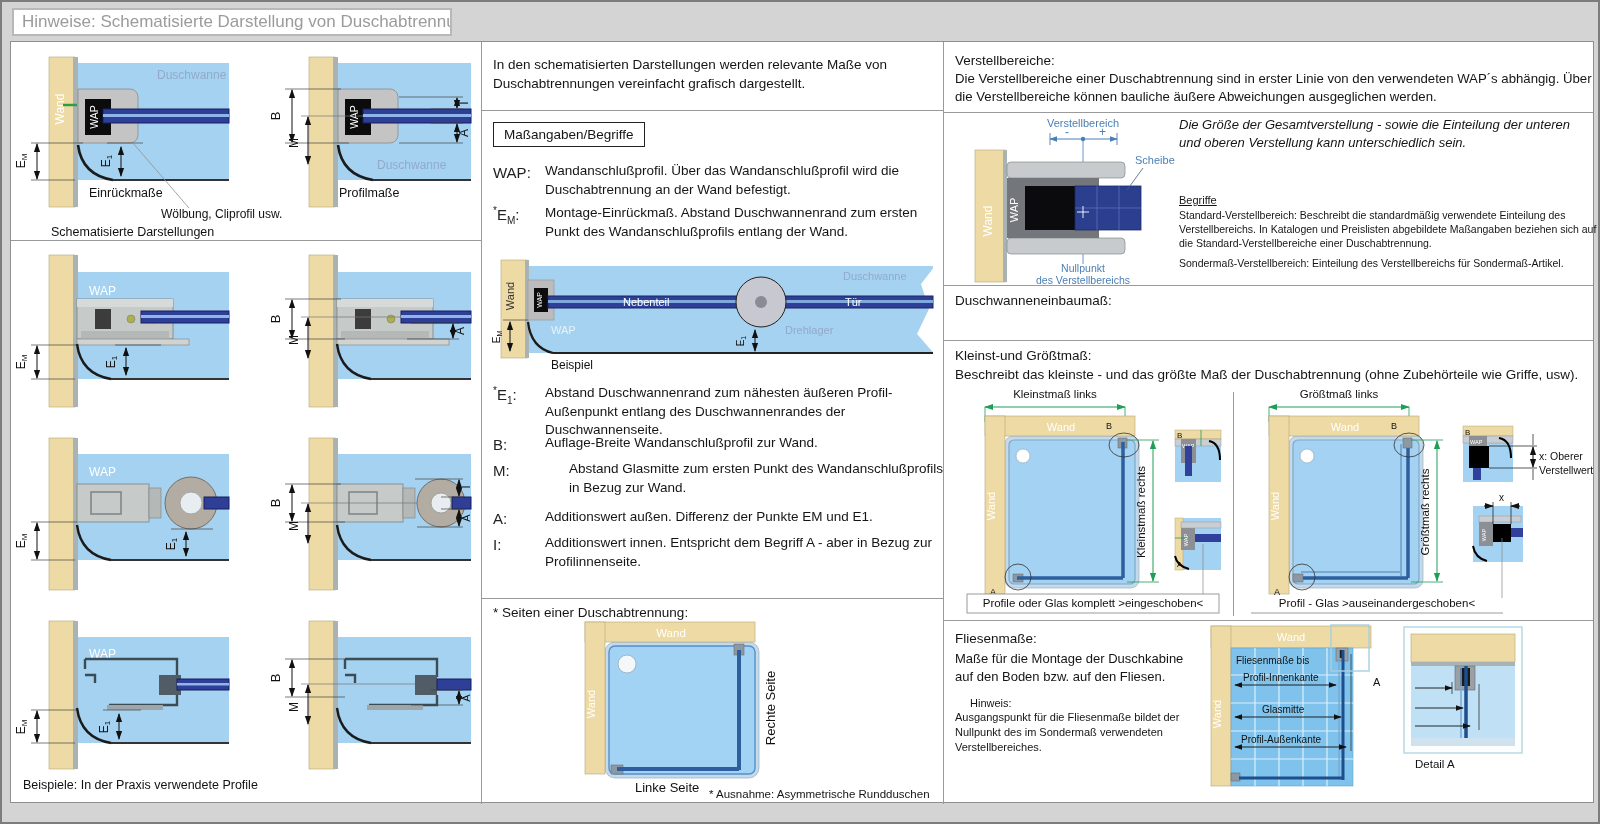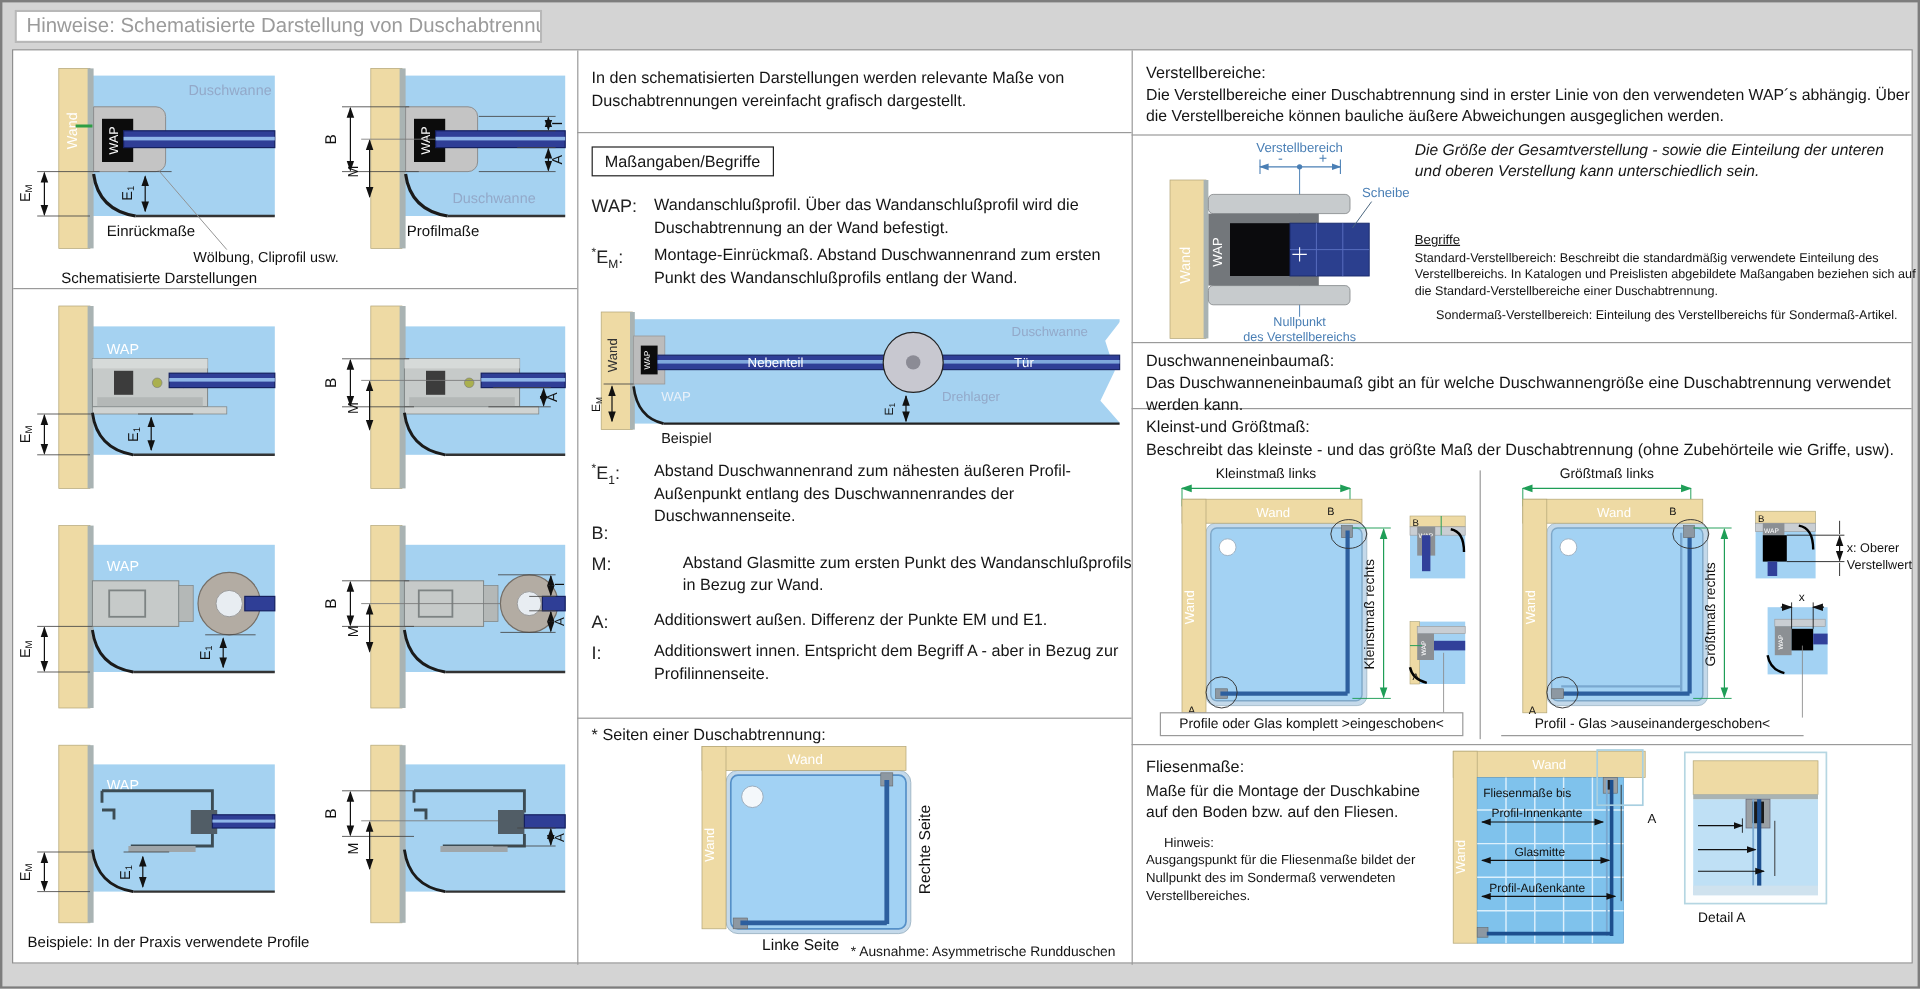--- a/index.html
+++ b/index.html
@@ -301,20 +301,21 @@
       <text transform="rotate(-90 251 87)" x="251" y="87" text-anchor="middle" fill="#111" font-size="10"><tspan>E</tspan><tspan font-size="7" dy="2">1</tspan></text>
       <text x="58" y="115" font-size="12" fill="#111">Beispiel</text>
     </svg>
 
     <div class="defrow" style="left:482px;top:342px;width:452px;">
       <span class="defterm"><span class="star">*</span><span>E</span><sub class="defsub">1</sub><span>:</span></span>
       <span style="width:400px;">Abstand Duschwannenrand zum nähesten äußeren Profil-Außenpunkt entlang des Duschwannenrandes der Duschwannenseite.</span>
     </div>
     <div class="defrow" style="left:482px;top:392px;width:452px;">
       <span class="defterm"><span class="star"></span><span>B</span><sub class="defsub"></sub><span>:</span></span>
+      <span style="width:400px;">Auflage-Breite Wandanschlußprofil zur Wand.</span>
     </div>
     <div class="defrow" style="left:482px;top:418px;width:452px;">
       <span class="defterm"><span class="star"></span><span>M</span><sub class="defsub"></sub><span>:</span></span>
       <span style="width:400px;margin-left:24px;">Abstand Glasmitte zum ersten Punkt des Wandanschlußprofils in Bezug zur Wand.</span>
     </div>
     <div class="defrow" style="left:482px;top:466px;width:452px;">
       <span class="defterm"><span class="star"></span><span>A</span><sub class="defsub"></sub><span>:</span></span>
       <span style="width:400px;">Additionswert außen. Differenz der Punkte EM und E1.</span>
     </div>
     <div class="defrow" style="left:482px;top:492px;width:452px;">
@@ -370,24 +371,23 @@
       <text transform="rotate(-90 63 94)" x="63" y="94" text-anchor="middle" fill="#ffffff" font-size="11">WAP</text>
       <text x="180" y="48" fill="#4a7fb5" font-size="11">Scheibe</text>
       <line x1="188" y1="52" x2="172" y2="74" stroke="#44607a" stroke-width="0.8"></line>
       <text x="128" y="156" text-anchor="middle" fill="#4a7fb5" font-size="10.5">Nullpunkt</text>
       <text x="128" y="168" text-anchor="middle" fill="#4a7fb5" font-size="10.5">des Verstellbereichs</text>
     </svg>
 
     <div class="txt" style="left:1168px;top:74px;width:412px;font-size:13px;font-style:italic;">Die Größe der Gesamtverstellung - sowie die Einteilung der unteren und oberen Verstellung kann unterschiedlich sein.</div>
     <div class="txt underl" style="left:1168px;top:151px;font-size:11px;">Begriffe</div>
     <div class="txt" style="left:1168px;top:167px;width:420px;font-size:10.5px;line-height:1.32;">Standard-Verstellbereich: Beschreibt die standardmäßig verwendete Einteilung des Verstellbereichs. In Katalogen und Preislisten abgebildete Maßangaben beziehen sich auf die Standard-Verstellbereiche einer Duschabtrennung.</div>
-    <div class="txt" style="left:1168px;top:214px;width:420px;font-size:10.5px;text-align:center;">Sondermaß-Verstellbereich: Einteilung des Verstellbereichs für Sondermaß-Artikel.</div>
+    <div class="txt" style="left:1168px;top:214px;width:420px;font-size:10.5px;">Sondermaß-Verstellbereich: Einteilung des Verstellbereichs für Sondermaß-Artikel.</div>
 
     <div class="txt h" style="left:944px;top:250px;">Duschwanneneinbaumaß:</div>
-    <div class="txt" style="left:944px;top:268px;width:625px;">Das Duschwanneneinbaumaß gibt an für welche Duschwannengröße eine Duschabtrennung verwendet werden kann.</div>
 
     <div class="txt h" style="left:944px;top:305px;">Kleinst-und Größtmaß:</div>
     <div class="txt" style="left:944px;top:324px;width:640px;">Beschreibt das kleinste - und das größte Maß der Duschabtrennung (ohne Zubehörteile wie Griffe, usw).</div>
 
     <svg style="left:946px;top:346px" width="270" height="228" viewBox="0 0 270 228">
       <text x="98" y="10" text-anchor="middle" fill="#111" font-size="11.5">Kleinstmaß links</text>
       <line x1="28" y1="19" x2="168" y2="19" stroke="#1f9e57" stroke-width="1" marker-start="url(#ag)" marker-end="url(#ag)"></line>
       <line x1="28" y1="19" x2="28" y2="34" stroke="#1f9e57" stroke-width="0.8"></line>
       <line x1="168" y1="19" x2="168" y2="52" stroke="#1f9e57" stroke-width="0.8"></line>
       <rect x="48" y="48" width="134" height="152" rx="8" fill="#c4d9ea" stroke="#9fb6c6" stroke-width="0.7"></rect>

